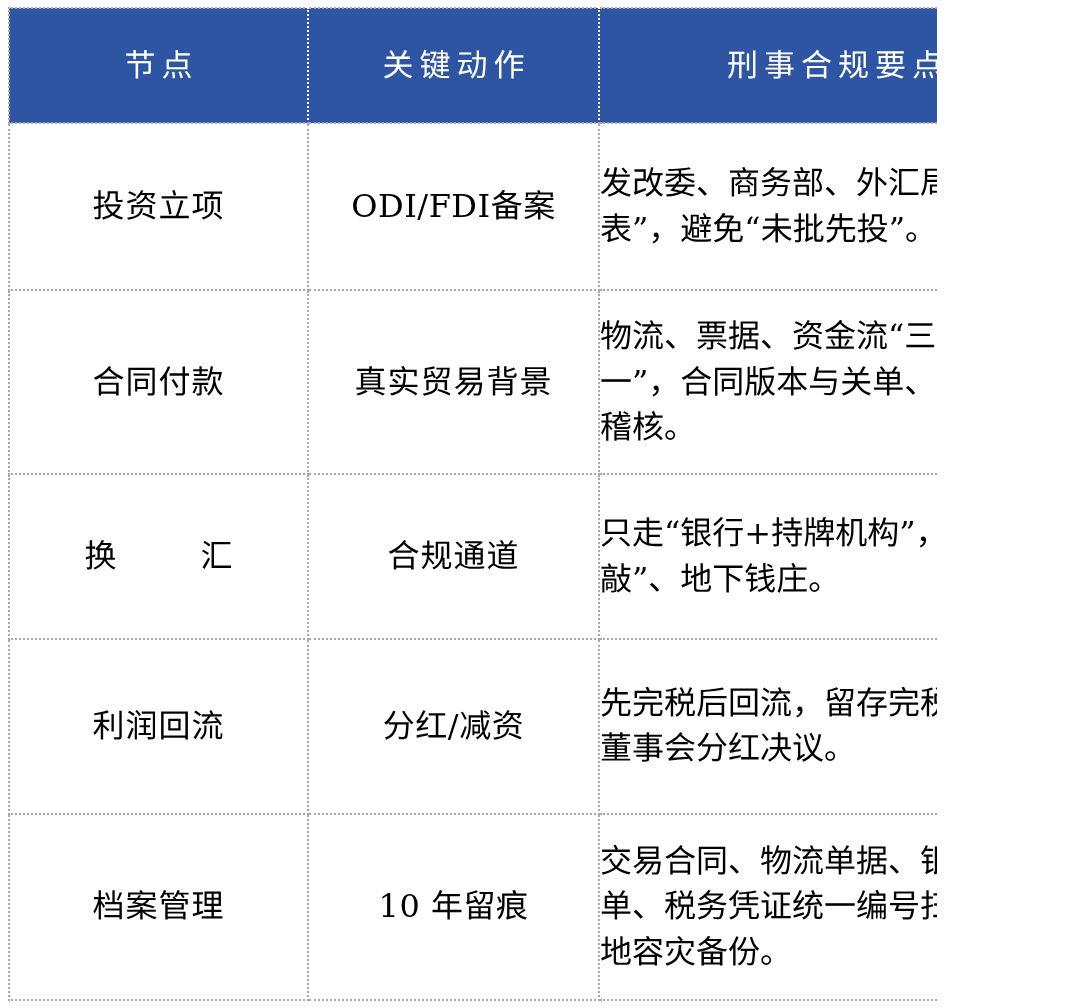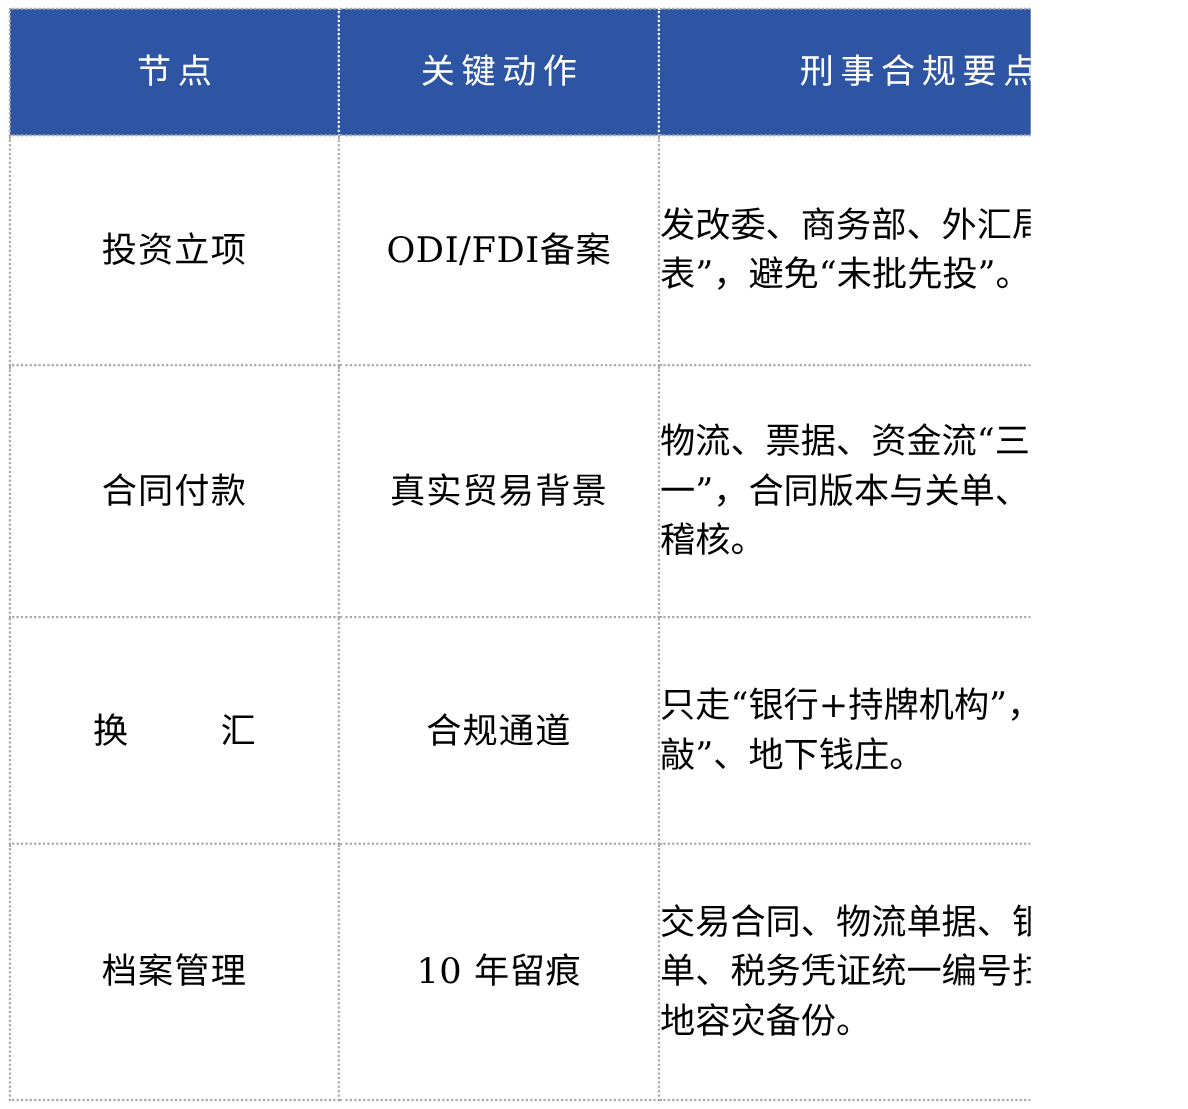--- a/index.html
+++ b/index.html
@@ -178,20 +178,31 @@
             <span class="cell-text wide-space">换　汇</span>
           </td>
           <td class="body-cell cell-action">
             <span class="cell-text">合规通道</span>
           </td>
           <td class="body-cell cell-points">
             <span class="cell-text">只走“银行+持牌机构”，禁止“对敲”、地下钱庄。</span>
           </td>
         </tr>
 
+        <tr class="row-4">
+          <td class="body-cell cell-node">
+            <span class="cell-text">利润回流</span>
+          </td>
+          <td class="body-cell cell-action">
+            <span class="cell-text latin">分红/减资</span>
+          </td>
+          <td class="body-cell cell-points">
+            <span class="cell-text">先完税后回流，留存完税凭证和董事会分红决议。</span>
+          </td>
+        </tr>
 
         <tr class="row-5">
           <td class="body-cell cell-node">
             <span class="cell-text">档案管理</span>
           </td>
           <td class="body-cell cell-action">
             <span class="cell-text latin">10 年留痕</span>
           </td>
           <td class="body-cell cell-points">
             <span class="cell-text">交易合同、物流单据、银行回单、税务凭证统一编号扫描，异地容灾备份。</span>

